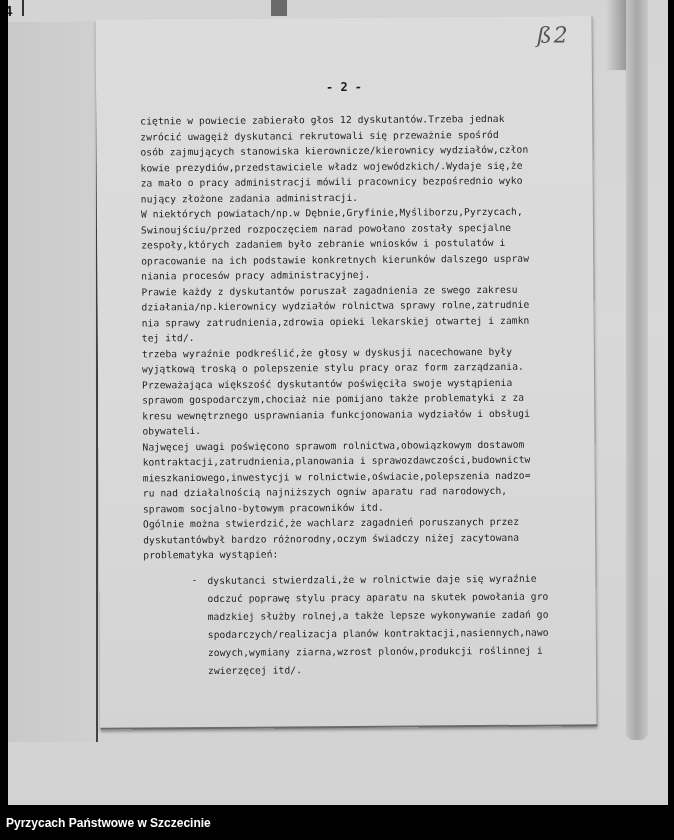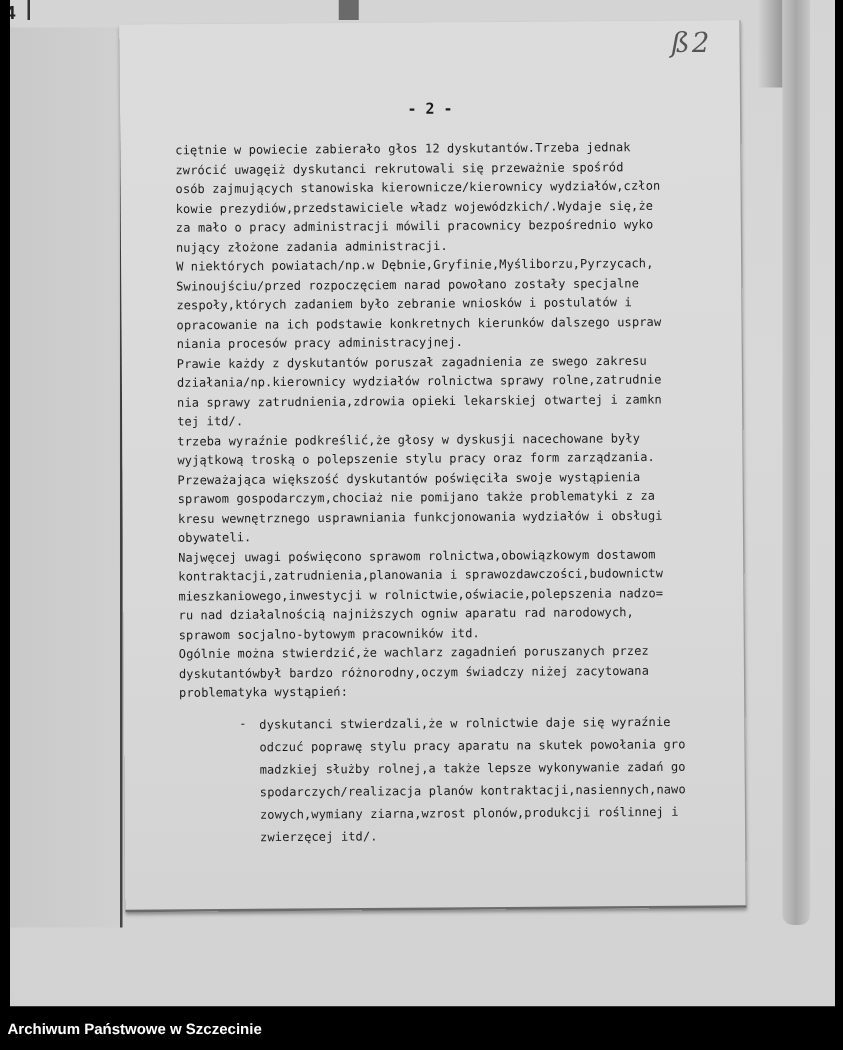--- a/index.html
+++ b/index.html
@@ -209,13 +209,13 @@
         <span class="bullet-line">odczuć poprawę stylu pracy aparatu na skutek powołania gro</span>
         <span class="bullet-line">madzkiej służby rolnej,a także lepsze wykonywanie zadań go</span>
         <span class="bullet-line">spodarczych/realizacja planów kontraktacji,nasiennych,nawo</span>
         <span class="bullet-line">zowych,wymiany ziarna,wzrost plonów,produkcji roślinnej i</span>
         <span class="bullet-line">zwierzęcej itd/.</span>
       </div>
     </div>
   </div>
 </div>
 
-<div class="caption">Archiwum Państwowe w Szczecinie</div>
+<div class="caption">Pyrzycach Państwowe w Szczecinie</div>
 
 </body></html>

